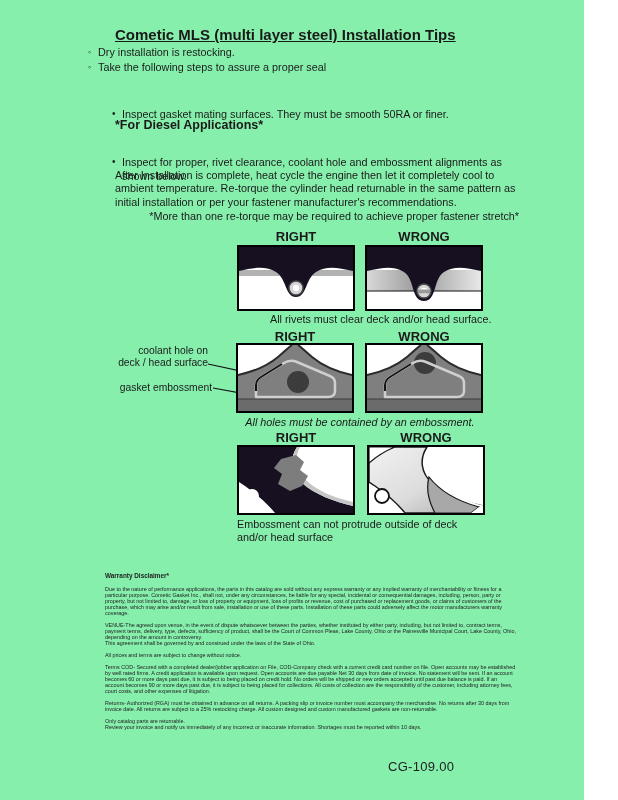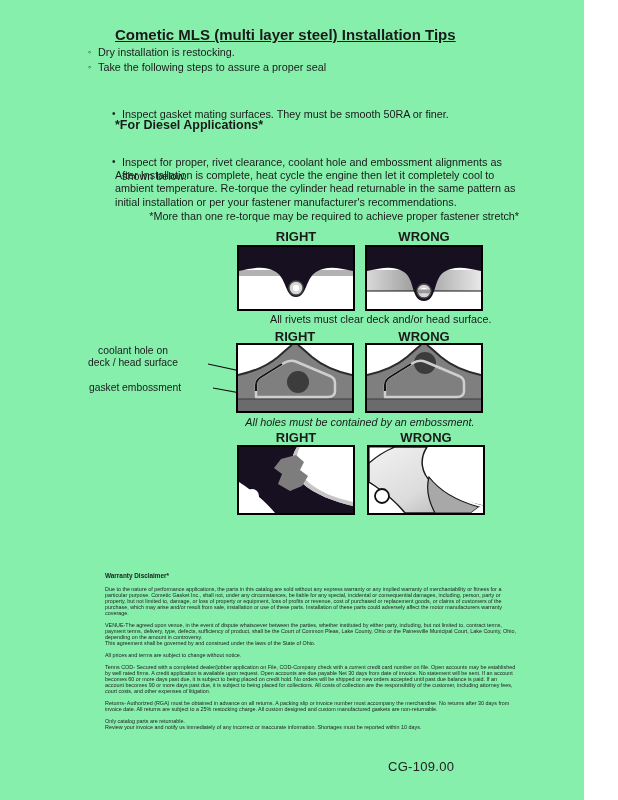--- a/index.html
+++ b/index.html
@@ -22,21 +22,21 @@
   .note{top:210px;text-align:right;}
 
   .dlabel{position:absolute;width:118px;text-align:center;font-size:13px;font-weight:bold;}
   .dbox{position:absolute;width:114px;height:62px;border:2px solid #000;background:#fff;}
   .dbox2{position:absolute;width:114px;height:66px;border:2px solid #000;background:#fff;}
   .dbox svg,.dbox2 svg{display:block;}
 
   .caption{position:absolute;font-size:10.8px;line-height:12.5px;}
   .cap-center{width:246px;text-align:center;font-style:italic;}
 
-  .sidelabel{position:absolute;text-align:center;font-size:10.3px;line-height:12px;}
+  .sidelabel{position:absolute;text-align:right;font-size:10.3px;line-height:12px;}
 
   .leaders{position:absolute;left:205px;top:355px;}
 
   .legal{position:absolute;left:105px;top:572px;width:412px;color:#222;}
   .legal-head{font-size:6.4px;font-weight:bold;margin:0 0 7px 0;}
   .legal p{font-size:5.4px;line-height:6.1px;margin:0 0 5.6px 0;white-space:pre-line;}
 
   .footer-code{position:absolute;left:388px;top:759px;font-size:13px;letter-spacing:0.3px;color:#222;}
 </style>
 </head>
@@ -163,20 +163,24 @@
       <rect x="0" y="0" width="114" height="66" fill="#ffffff"></rect>
       <path d="M0,0 L58,0 C50,12 52,26 63,36 C75,47 96,55 114,59 L114,66 L36,66 C28,56 16,46 6,39 L0,35 Z" fill="url(#gBand3)" stroke="#1a1a1a" stroke-width="1.5"></path>
       <path d="M0,0 H26 C16,4 7,10 0,16 Z" fill="#ffffff" stroke="#1a1a1a" stroke-width="1.2"></path>
       <path d="M62,32 C76,45 94,55 114,60" fill="none" stroke="#ffffff" stroke-width="3"></path>
       <path d="M60,30 C70,43 88,54 110,60 L102,66 L66,66 C59,53 57,41 60,30 Z" fill="#a8a8a8" stroke="#181818" stroke-width="1.2"></path>
       <path d="M110,60 L114,61 V66 H102 Z" fill="#ffffff"></path>
       <circle cx="13" cy="49" r="7" fill="#ffffff" stroke="#111" stroke-width="1.8"></circle>
     </svg>
   </div>
 
+  <div class="caption" style="left:237px;top:518px;width:250px;">
+    <div>Embossment can not protrude outside of deck</div>
+    <div>and/or head surface</div>
+  </div>
 
   <div class="legal">
     <div class="legal-head">Warranty Disclaimer*</div>
     <p>Due to the nature of performance applications, the parts in this catalog are sold without any express warranty or any implied warranty of merchantability or fitness for a particular purpose.  Cometic Gasket Inc., shall not, under any circumstances, be liable for any special, incidental or consequential damages, including, person, party or property, but not limited to, damage, or loss of property or equipment, loss of profits or revenue, cost of purchased or replacement goods, or claims of customers of the purchase, which may arise and/or result from sale, installation or use of these parts.  Installation of these parts could adversely affect the motor manufacturers warranty coverage.</p>
     <p>VENUE-The agreed upon venue, in the event of dispute whatsoever between the parties, whether instituted by either party, including, but not limited to, contract terms, payment terms, delivery, type, defects, sufficiency of product, shall be the Court of Common Pleas, Lake County, Ohio or the Painesville Municipal Court, Lake County, Ohio, depending on the amount in controversy.
 This agreement shall be governed by and construed under the laws of the State of Ohio.</p>
     <p>All prices and terms are subject to change without notice.</p>
     <p>Terms COD- Secured with a completed dealer/jobber application on File, COD-Company check with a current credit card number on file.  Open accounts may be established by well rated firms.  A credit application is available upon request.  Open accounts are due payable Net 30 days from date of invoice.  No statement will be sent.  If an account becomes 60 or more days past due, it is subject to being placed on credit hold.  No orders will be shipped or new orders accepted until past due balance is paid.  If an account becomes 90 or more days past due, it is subject to being placed for collections.  All costs of collection are the responsibility of the customer, including attorney fees, court costs, and other expenses of litigation.</p>
     <p>Returns- Authorized (RGA) must be obtained in advance on all returns.  A packing slip or invoice number must accompany the merchandise.  No returns after 30 days from invoice date.  All returns are subject to a 25% restocking charge.  All custom designed and custom manufactured gaskets are non-returnable.</p>
     <p>Only catalog parts are returnable.

